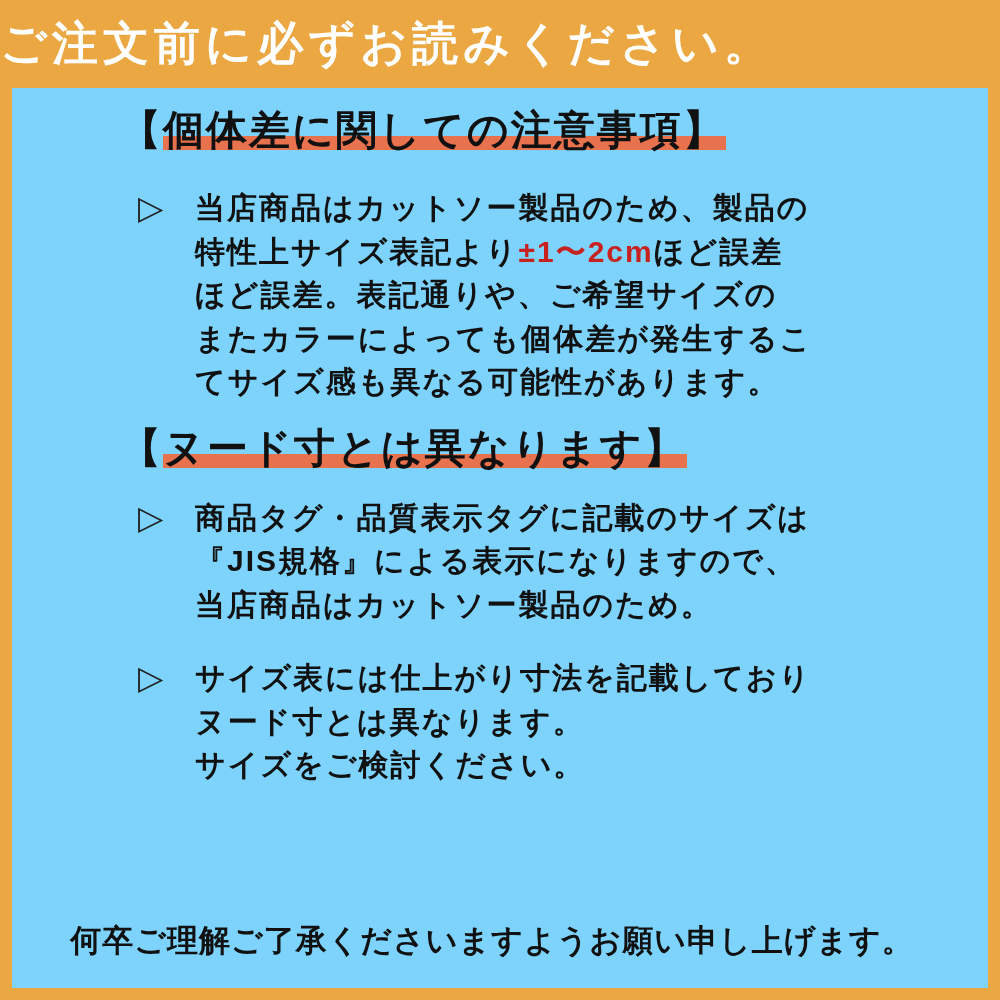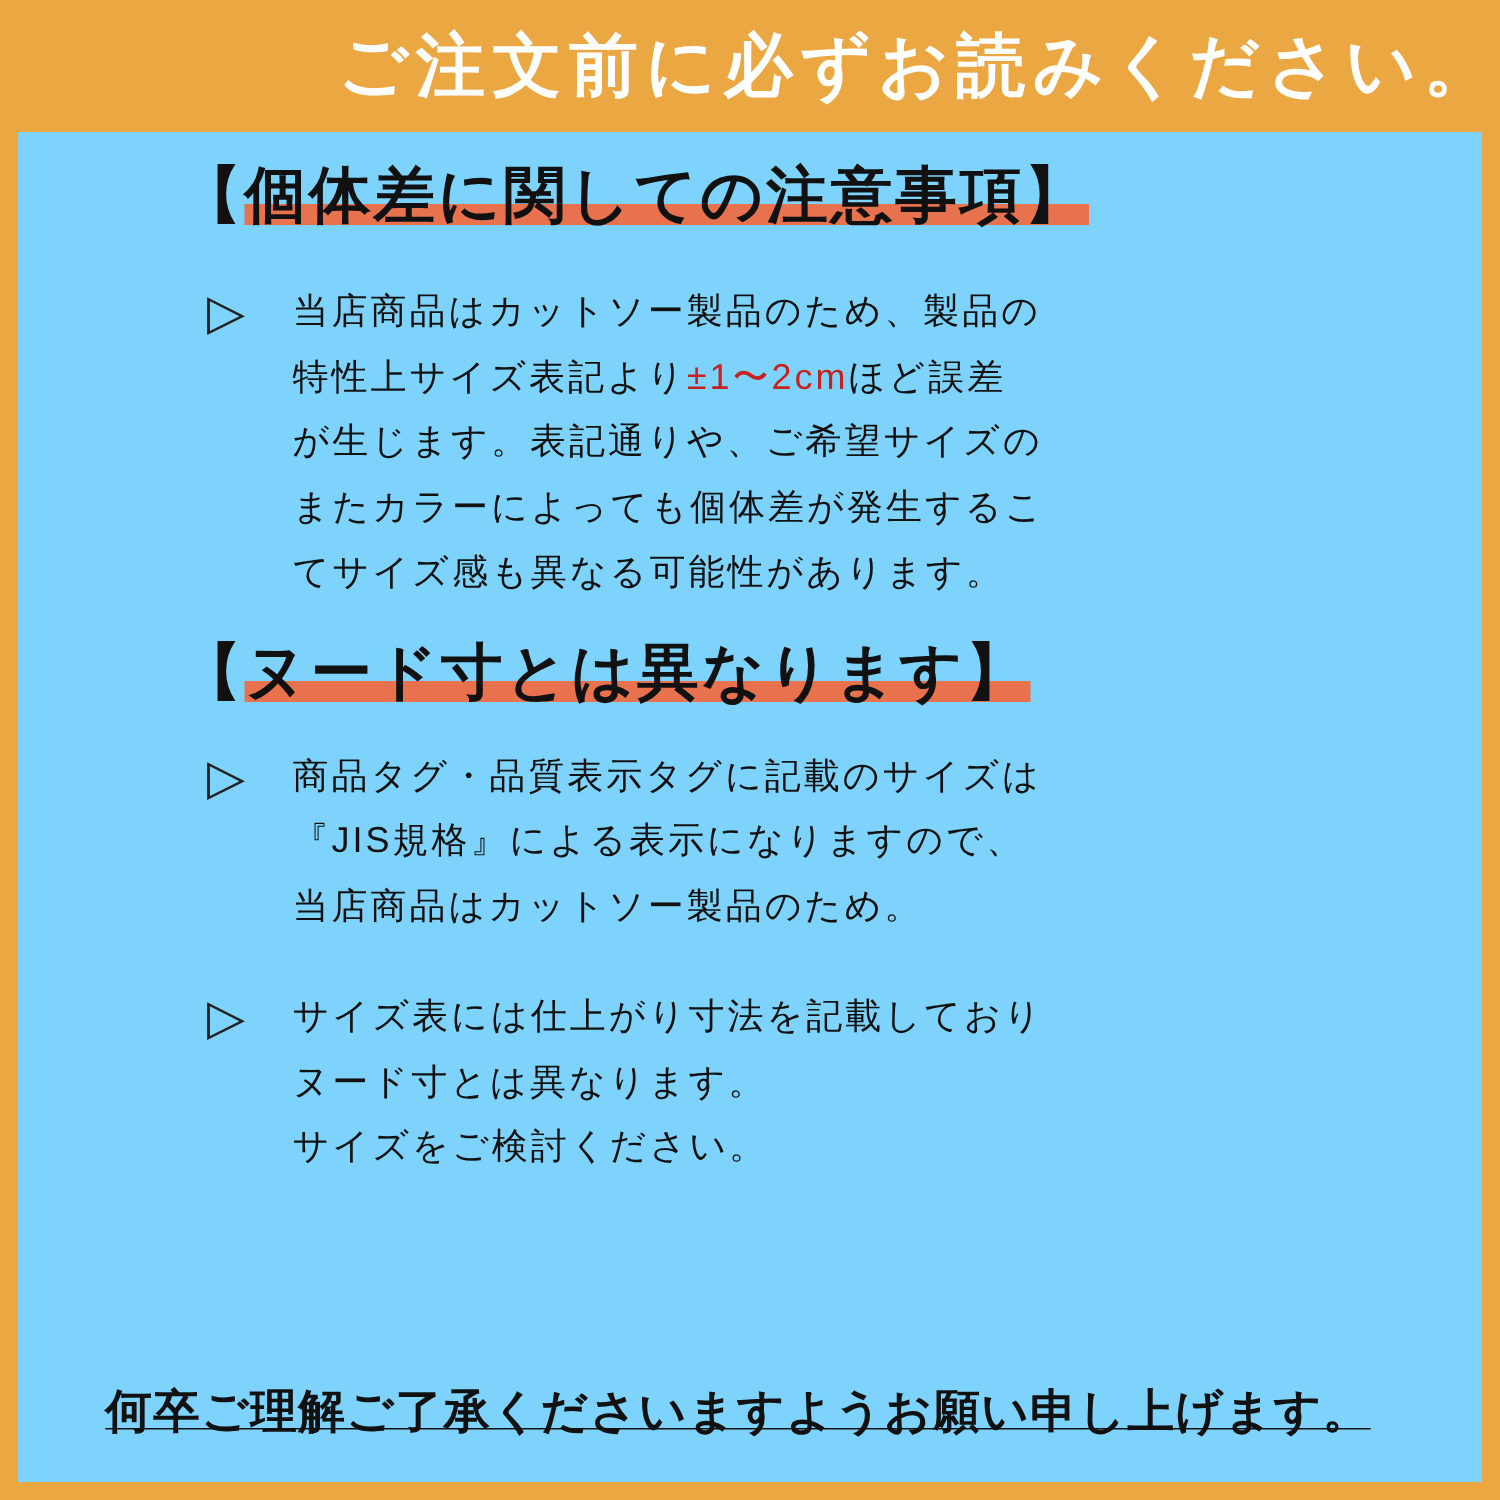--- a/index.html
+++ b/index.html
@@ -15,21 +15,21 @@
     background: #EAA742;           
     overflow: hidden;
     box-sizing: border-box;
   }
   .banner {
     position: absolute;
     top: 0; left: 0; right: 0;
     height: 88px;
     display: flex;
     align-items: center;
-    justify-content: flex-end;
+    justify-content: flex-start;
   }
   .banner-text {
     color: #FFFFFF;
     font-size: 46px;
     font-weight: 700;
     letter-spacing: 5px;
     white-space: nowrap;
   }
   .panel {
     position: absolute;
@@ -70,33 +70,32 @@
     width: 38px;
     margin-right: 19px;
     font-size: 33px;
     line-height: 43px;
     color: #222222;
   }
   .bl {
     flex: 1 1 auto;
   }
   .ln {
-    font-size: 24px;
+    font-size: 30px;
     line-height: 43.5px;
     letter-spacing: 2px;
-    font-weight: 400;
+    font-weight: 700;
     white-space: nowrap;
   }
   .red { color: #C7221F; text-align: center; }
   .footer {
     position: absolute;
     left: 0; right: 16px;
     bottom: 26px;
     text-align: center;
-    text-decoration: underline;
   }
   .footer-text {
     font-size: 31px;
     font-weight: 700;
     letter-spacing: 1px;
     color: #111111;
     white-space: nowrap;
   }
 </style>
 </head>
@@ -110,21 +109,21 @@
 
   <main class="panel">
 
     <h2 class="heading heading-1"><span>【</span><span class="h-underline">個体差に関しての注意事項】</span></h2>
 
     <div class="bullet bullet-1">
       <span class="tri">▷</span>
       <div class="bl">
         <div class="ln">当店商品はカットソー製品のため、製品の</div>
         <div class="ln"><span>特性上サイズ表記より</span><span class="red">±1〜2cm</span><span>ほど誤差</span></div>
-        <div class="ln">が生じます。表記通りや、ご希望サイズの</div>
+        <div class="ln">ほど誤差。表記通りや、ご希望サイズの</div>
         <div class="ln">またカラーによっても個体差が発生するこ</div>
         <div class="ln">てサイズ感も異なる可能性があります。</div>
       </div>
     </div>
 
     <h2 class="heading heading-2"><span>【</span><span class="h-underline">ヌード寸とは異なります】</span></h2>
 
     <div class="bullet bullet-2">
       <span class="tri">▷</span>
       <div class="bl">

